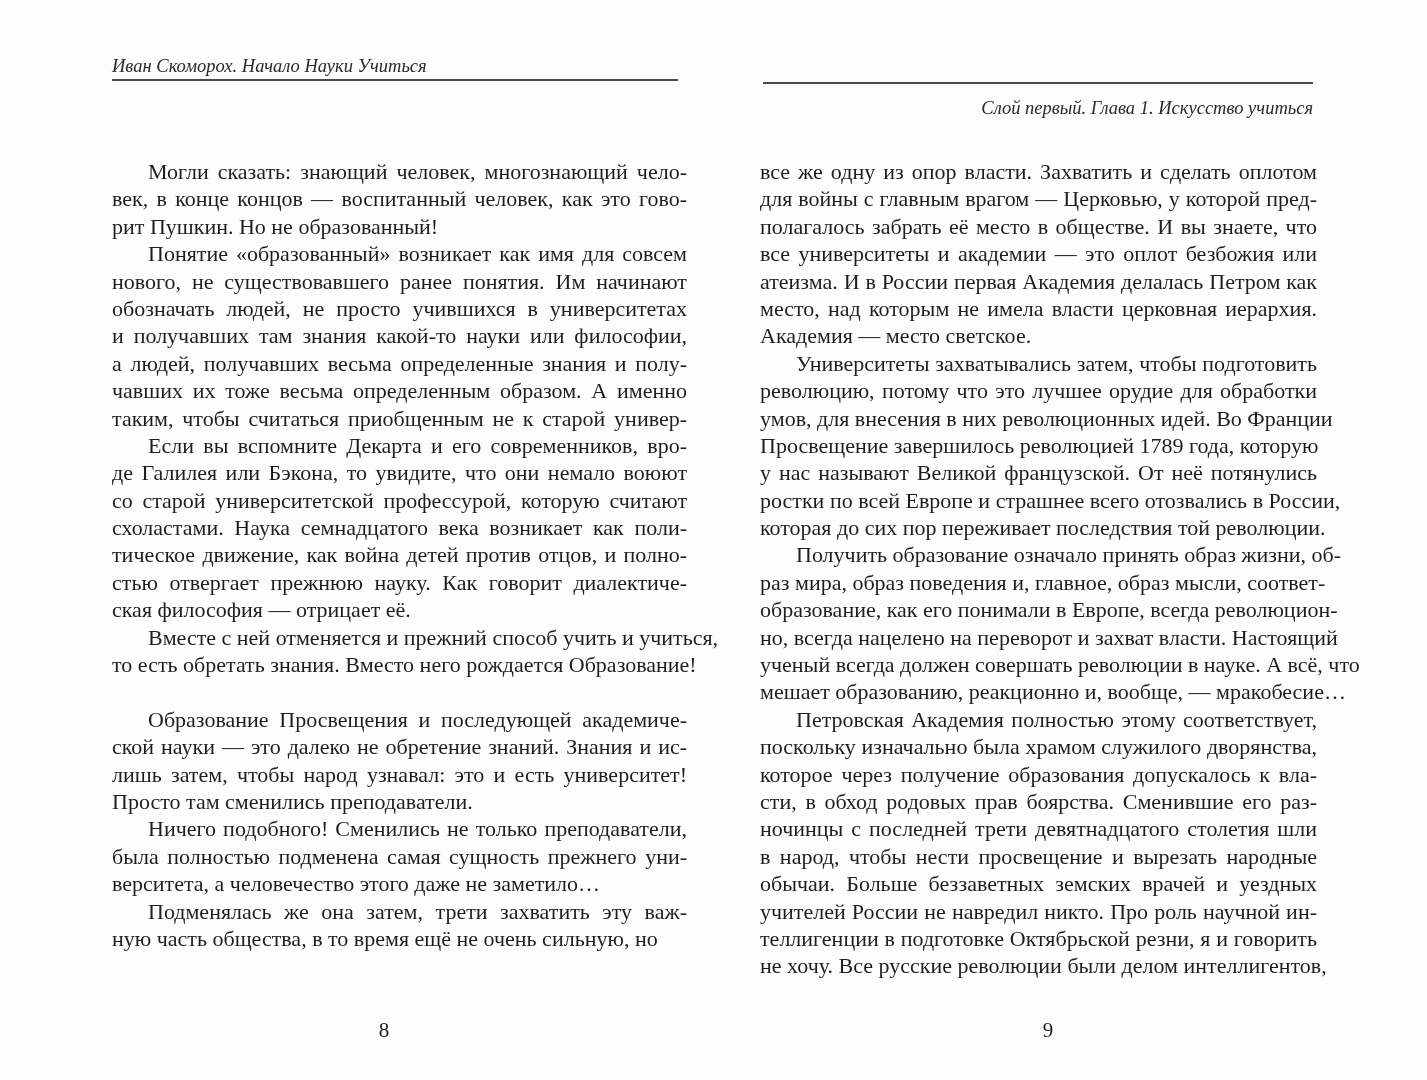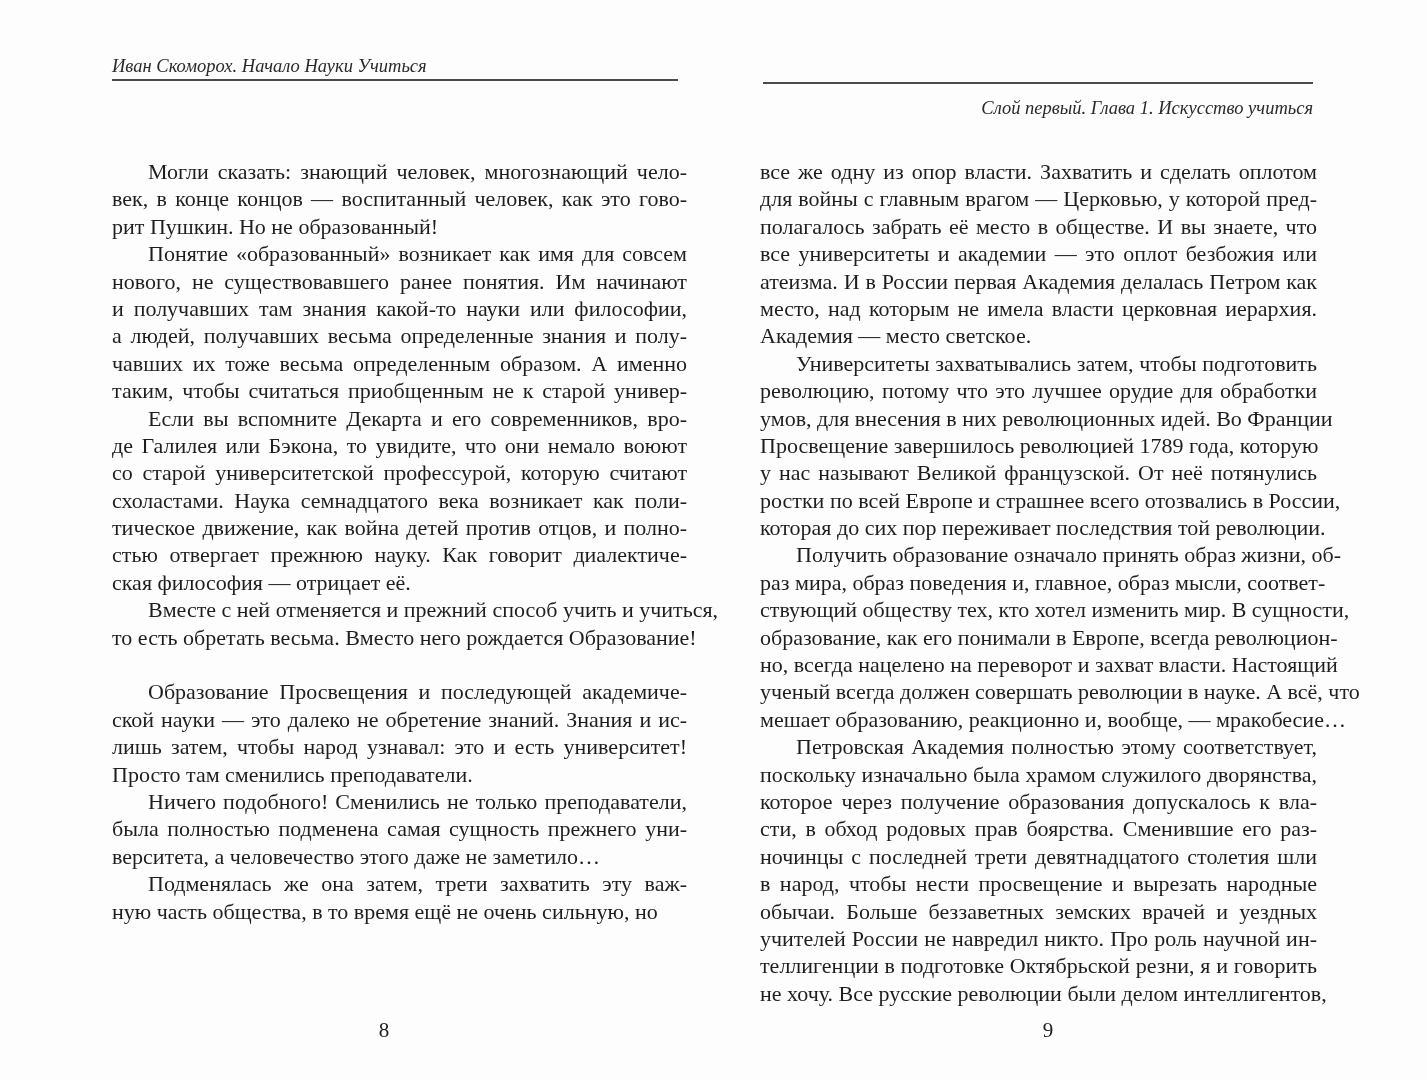--- a/index.html
+++ b/index.html
@@ -38,37 +38,38 @@
   <div class="head-rule"></div>
   <div class="body-text" id="left-body">
       <div>
         <span class="line indent">Могли сказать: знающий человек, многознающий чело-</span>
         <span class="line">век, в конце концов — воспитанный человек, как это гово-</span>
         <span class="line last">рит Пушкин. Но не образованный!</span>
       </div>
       <div>
         <span class="line indent">Понятие «образованный» возникает как имя для совсем</span>
         <span class="line">нового, не существовавшего ранее понятия. Им начинают</span>
+        <span class="line">обозначать людей, не просто учившихся в университетах</span>
         <span class="line">и получавших там знания какой-то науки или философии,</span>
         <span class="line">а людей, получавших весьма определенные знания и полу-</span>
         <span class="line">чавших их тоже весьма определенным образом. А именно</span>
         <span class="line">таким, чтобы считаться приобщенным не к старой универ-</span>
       </div>
       <div>
         <span class="line indent">Если вы вспомните Декарта и его современников, вро-</span>
         <span class="line">де Галилея или Бэкона, то увидите, что они немало воюют</span>
         <span class="line">со старой университетской профессурой, которую считают</span>
         <span class="line">схоластами. Наука семнадцатого века возникает как поли-</span>
         <span class="line">тическое движение, как война детей против отцов, и полно-</span>
         <span class="line">стью отвергает прежнюю науку. Как говорит диалектиче-</span>
         <span class="line last">ская философия — отрицает её.</span>
       </div>
       <div>
         <span class="line indent">Вместе с ней отменяется и прежний способ учить и учиться,</span>
-        <span class="line last">то есть обретать весьма. Вместо него рождается Образование!</span>
+        <span class="line last">то есть обретать знания. Вместо него рождается Образование!</span>
       </div>
       <span class="gap"></span>
       <div>
         <span class="line indent">Образование Просвещения и последующей академиче-</span>
         <span class="line">ской науки — это далеко не обретение знаний. Знания и ис-</span>
         <span class="line">лишь затем, чтобы народ узнавал: это и есть университет!</span>
         <span class="line last">Просто там сменились преподаватели.</span>
       </div>
       <div>
         <span class="line indent">Ничего подобного! Сменились не только преподаватели,</span>
@@ -101,21 +102,20 @@
         <span class="line">революцию, потому что это лучшее орудие для обработки</span>
         <span class="line">умов, для внесения в них революционных идей. Во Франции</span>
         <span class="line">Просвещение завершилось революцией 1789 года, которую</span>
         <span class="line">у нас называют Великой французской. От неё потянулись</span>
         <span class="line">ростки по всей Европе и страшнее всего отозвались в России,</span>
         <span class="line last">которая до сих пор переживает последствия той революции.</span>
       </div>
       <div>
         <span class="line indent">Получить образование означало принять образ жизни, об-</span>
         <span class="line">раз мира, образ поведения и, главное, образ мысли, соответ-</span>
-        <span class="line">ствующий обществу тех, кто хотел изменить мир. В сущности,</span>
         <span class="line">образование, как его понимали в Европе, всегда революцион-</span>
         <span class="line">но, всегда нацелено на переворот и захват власти. Настоящий</span>
         <span class="line">ученый всегда должен совершать революции в науке. А всё, что</span>
         <span class="line last">мешает образованию, реакционно и, вообще, — мракобесие…</span>
       </div>
       <div>
         <span class="line indent">Петровская Академия полностью этому соответствует,</span>
         <span class="line">поскольку изначально была храмом служилого дворянства,</span>
         <span class="line">которое через получение образования допускалось к вла-</span>
         <span class="line">сти, в обход родовых прав боярства. Сменившие его раз-</span>

